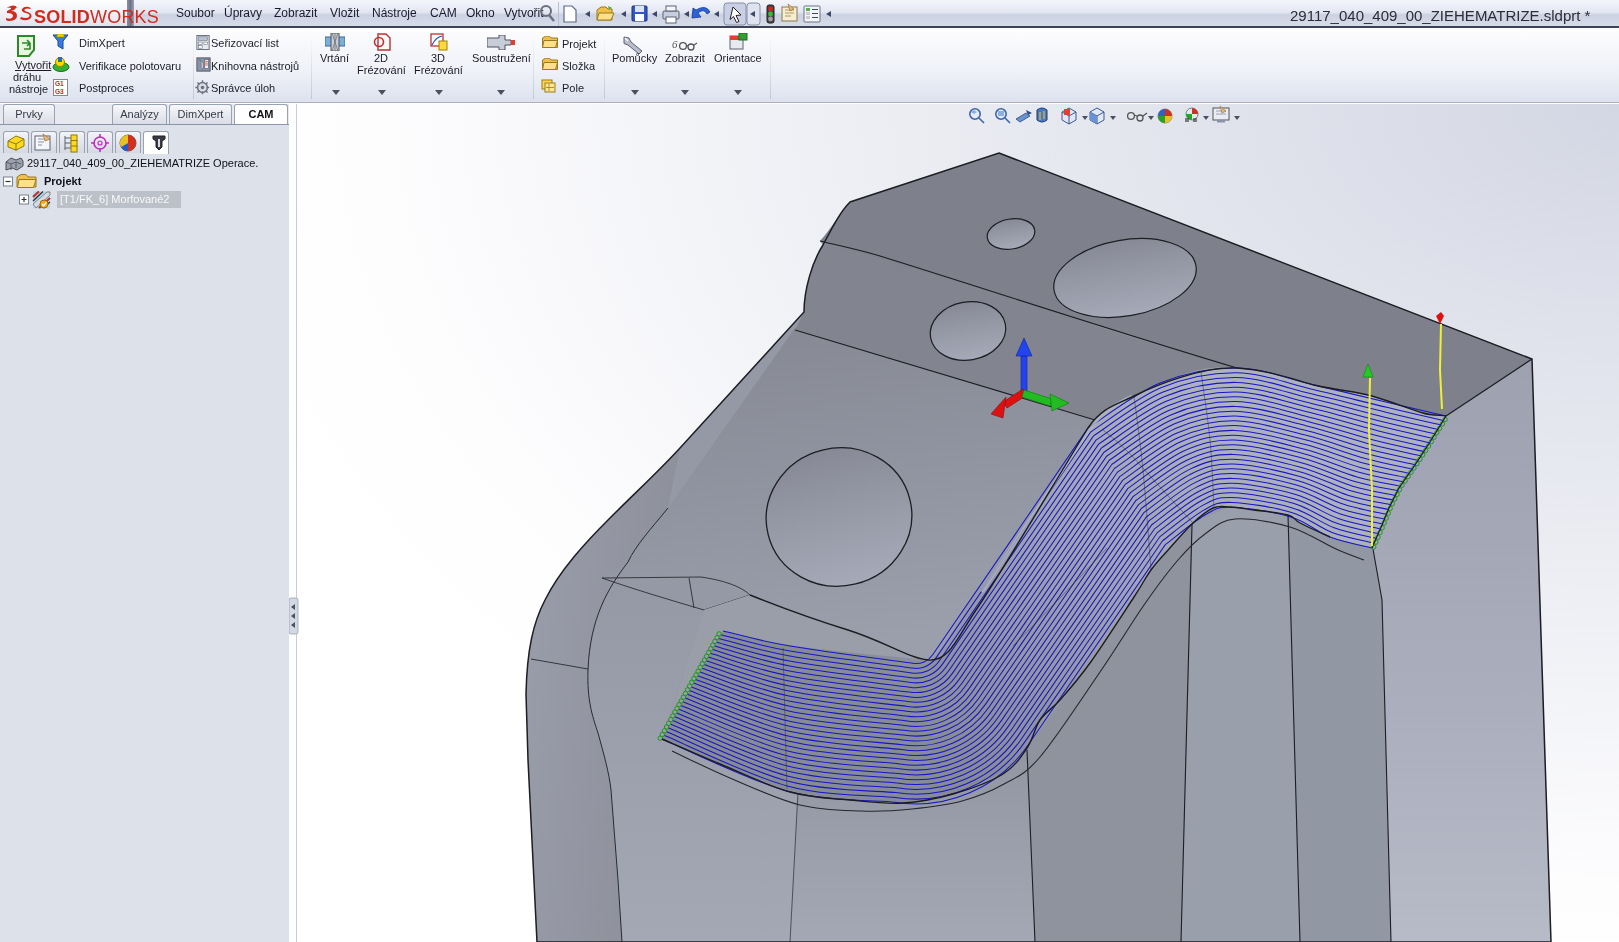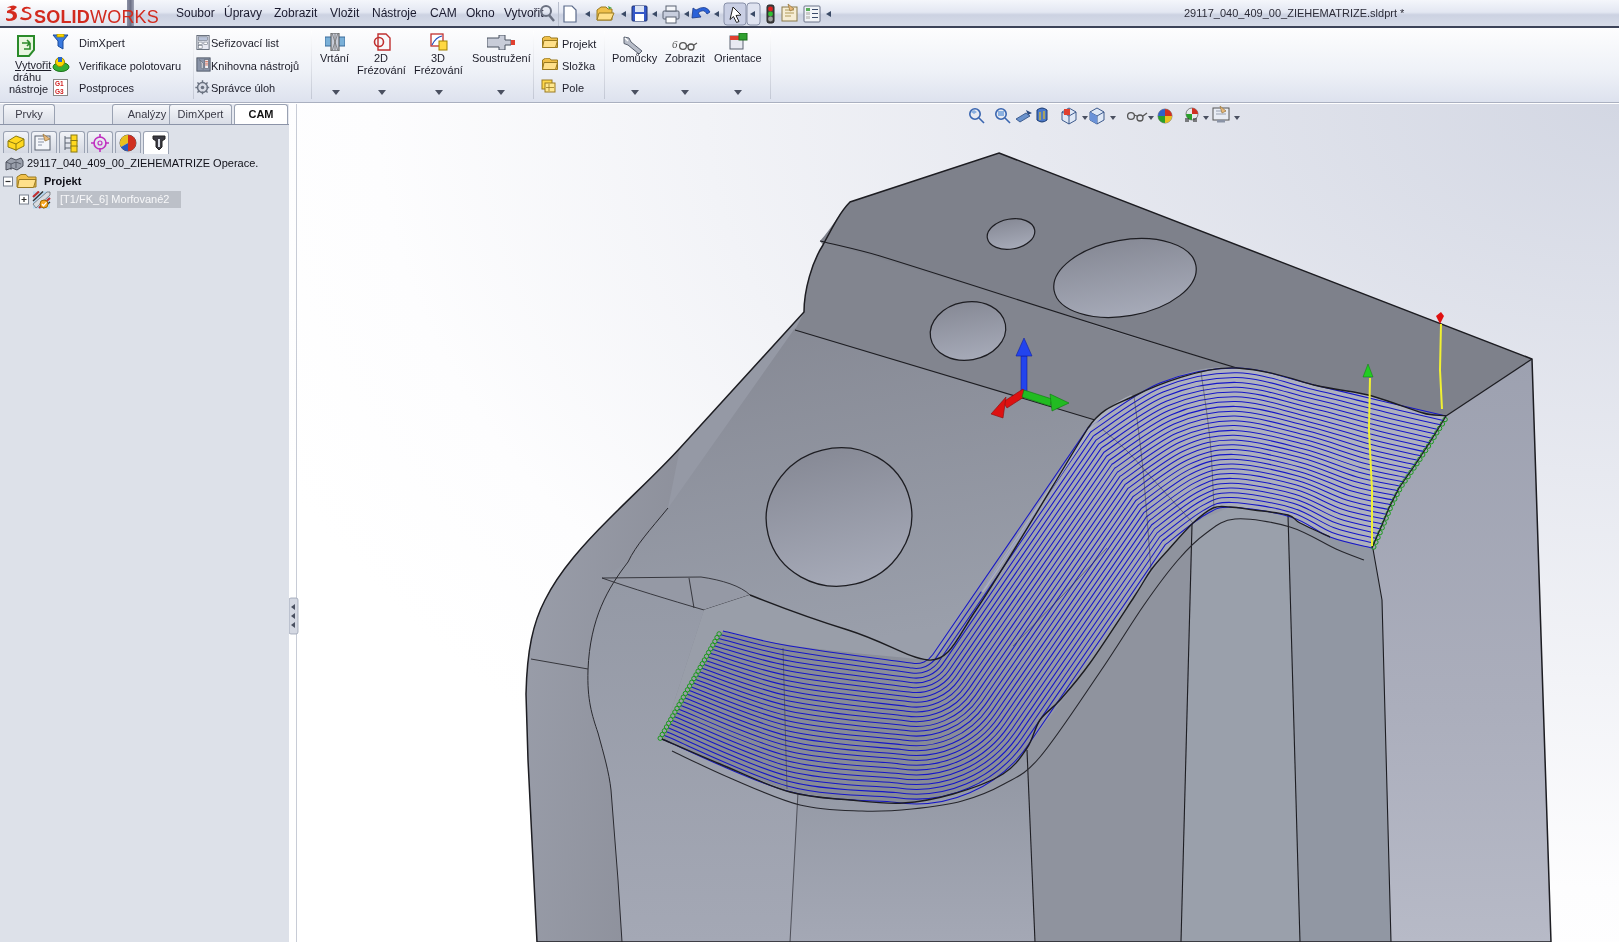--- a/index.html
+++ b/index.html
@@ -6,21 +6,21 @@
   html,body { width:1619px; height:942px; overflow:hidden; font-family:"Liberation Sans",sans-serif; }
   body { position:relative; background:#fff; }
   .abs { position:absolute; }
   
   #titlebar { left:0; top:0; width:1619px; height:27px;
     background:linear-gradient(#f4f6fb 0%, #e3e7f2 45%, #ccd2e2 55%, #d8dde9 100%); }
   #logo { left:0; top:0; width:127px; height:27px;
     background:linear-gradient(#ffffff, #dfe3ee); }
   #logodiv { left:127px; top:0; width:7px; height:27px; background:linear-gradient(90deg,#8b8fa3,#6e7288,#9fa3b5); }
   .menuitem { top:6px; font-size:12px; color:#1a1a2e;margin-left:32px; }
-  #ttext { top:7px; left:1184px; width:216px; font-size:11px; color:#2c2c38; white-space:nowrap; }
+  #ttext { top:7px; left:1290px; width:216px; font-size:15px; color:#2c2c38; white-space:nowrap; }
   #tbline { left:0; top:26px; width:1619px; height:2px; background:#3c4358; }
   
   #cmdmgr { left:0; top:28px; width:1619px; height:75px;
     background:linear-gradient(#fdfdfe 0%, #eef1f7 60%, #dde2ee 100%); border-bottom:1px solid #aab0c0; }
   .cmlabel { font-size:11px; color:#1c1c28; white-space:nowrap; }
   .csep { top:31px; width:1px; height:68px; background:linear-gradient(#fff,#c2c7d4); }
   
   #tabrow { left:0; top:104px; width:296px; height:21px; background:#e6e9f0; }
   .ftab { top:104px; height:20px; border:1px solid #9aa2b2; border-bottom:none; border-radius:3px 3px 0 0;
     background:linear-gradient(#f6f7fa,#d9dde6); font-size:11px; color:#3a3a46; text-align:center; padding-top:3px; }
@@ -230,21 +230,21 @@
       <path d="M497,2 l8,0 -4,5 z"></path>
     <path d="M631,2 l8,0 -4,5 z"></path>
       <path d="M681,2 l8,0 -4,5 z"></path>
       <path d="M734,2 l8,0 -4,5 z"></path>
   </g>
 </svg>
 
 <div class="abs" id="tabrow"></div>
 <div class="abs ftab" style="left:3px;width:52px;">Prvky</div>
 <div class="abs ftab" style="left:57px;width:75px;margin-top:42px;">Skica</div>
-<div class="abs ftab" style="left:112px;width:70px;">Analýzy</div>
+<div class="abs ftab" style="left:112px;width:55px;">Analýzy</div>
 <div class="abs ftab" style="left:169px;width:63px;">DimXpert</div>
 <div class="abs ftab active" style="left:234px;width:54px;">CAM</div>
 <div class="abs" id="tabline"></div>
 
 <div class="abs" id="lpanel"></div>
 <div class="abs" style="left:0;top:125px;width:290px;height:817px;position:absolute;padding-left:48px;">
   <div class="abs stab" style="left:3px"></div>
   <div class="abs stab" style="left:31px"></div>
   <div class="abs stab" style="left:59px"></div>
   <div class="abs stab" style="left:87px"></div>

